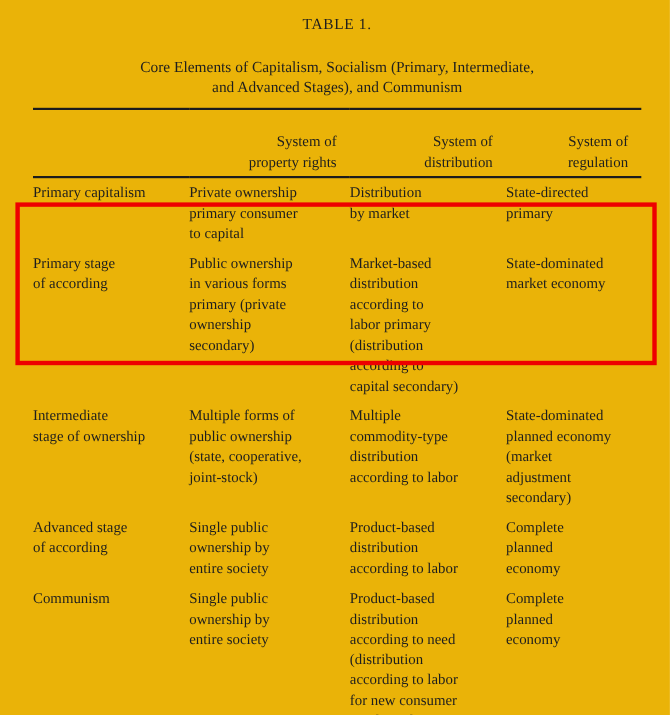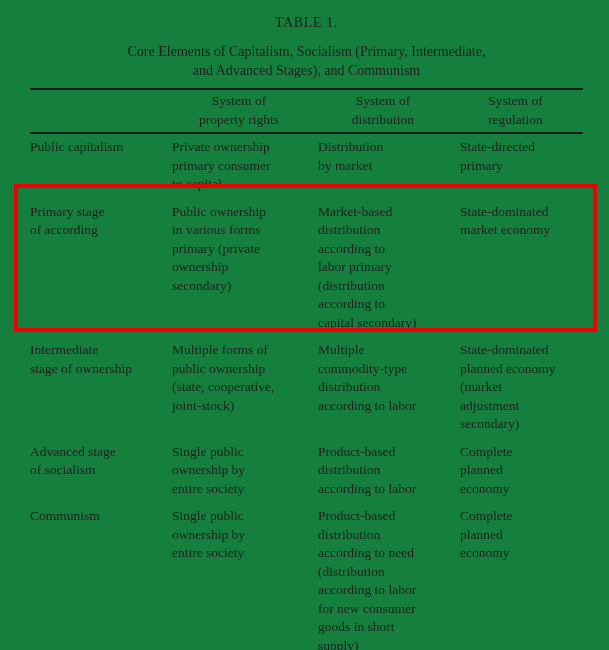--- a/index.html
+++ b/index.html
@@ -1,20 +1,20 @@
 <!DOCTYPE html>
 <html><head>
 <meta charset="utf-8">
 <style>
   html, body { margin: 0; padding: 0; background: #ffffff; }
   .page {
     position: relative;
     width: 609px;
     height: 650px;
-    background: #15803d;
+    background: #eab308;
     font-family: "Liberation Serif", "DejaVu Serif", serif;
     color: #1e1e1e;
     font-size: 13.5px;
     line-height: 18.5px;
     overflow: hidden;
   }
   .title-block {
     padding-top: 13px;
     width: 553px;
     margin-left: 30px;
@@ -22,40 +22,40 @@
   }
   .table-label {
     font-size: 14px;
     line-height: 20px;
     letter-spacing: 0.6px;
   }
   .table-caption {
     font-size: 14px;
     line-height: 19px;
     white-space: pre-line;
-    margin-top: 9px;
+    margin-top: 19px;
   }
   table.core-table {
     border-collapse: collapse;
     table-layout: fixed;
     width: 553px;
     margin-left: 30px;
     margin-top: 8px;
     border-top: 2px solid #1c1c1c;
     border-bottom: 2px solid #1c1c1c;
   }
   col.c1 { width: 142px; }
   col.c2 { width: 146px; }
   col.c3 { width: 142px; }
   col.c4 { width: 123px; }
   th {
     font-weight: normal;
-    text-align: center;
+    text-align: right;
     vertical-align: top;
-    padding: 2px 12px 3px 0;
+    padding: 20px 12px 3px 0;
     border-bottom: 2px solid #1c1c1c;
     white-space: pre-line;
     font-size: 13.5px;
   }
   td {
     vertical-align: top;
     text-align: left;
     padding: 4px 12px 5px 0;
     white-space: pre-line;
   }
@@ -94,21 +94,21 @@
         <th>System of
 property rights</th>
         <th>System of
 distribution</th>
         <th>System of
 regulation</th>
       </tr>
     </thead>
     <tbody>
       <tr>
-        <td>Public capitalism</td>
+        <td>Primary capitalism</td>
         <td>Private ownership
 primary consumer
 to capital</td>
         <td>Distribution
 by market</td>
         <td>State-directed
 primary</td>
       </tr>
       <tr>
         <td>Primary stage
@@ -140,21 +140,21 @@
 distribution
 according to labor</td>
         <td>State-dominated
 planned economy
 (market
 adjustment
 secondary)</td>
       </tr>
       <tr>
         <td>Advanced stage
-of socialism</td>
+of according</td>
         <td>Single public
 ownership by
 entire society</td>
         <td>Product-based
 distribution
 according to labor</td>
         <td>Complete
 planned
 economy</td>
       </tr>

